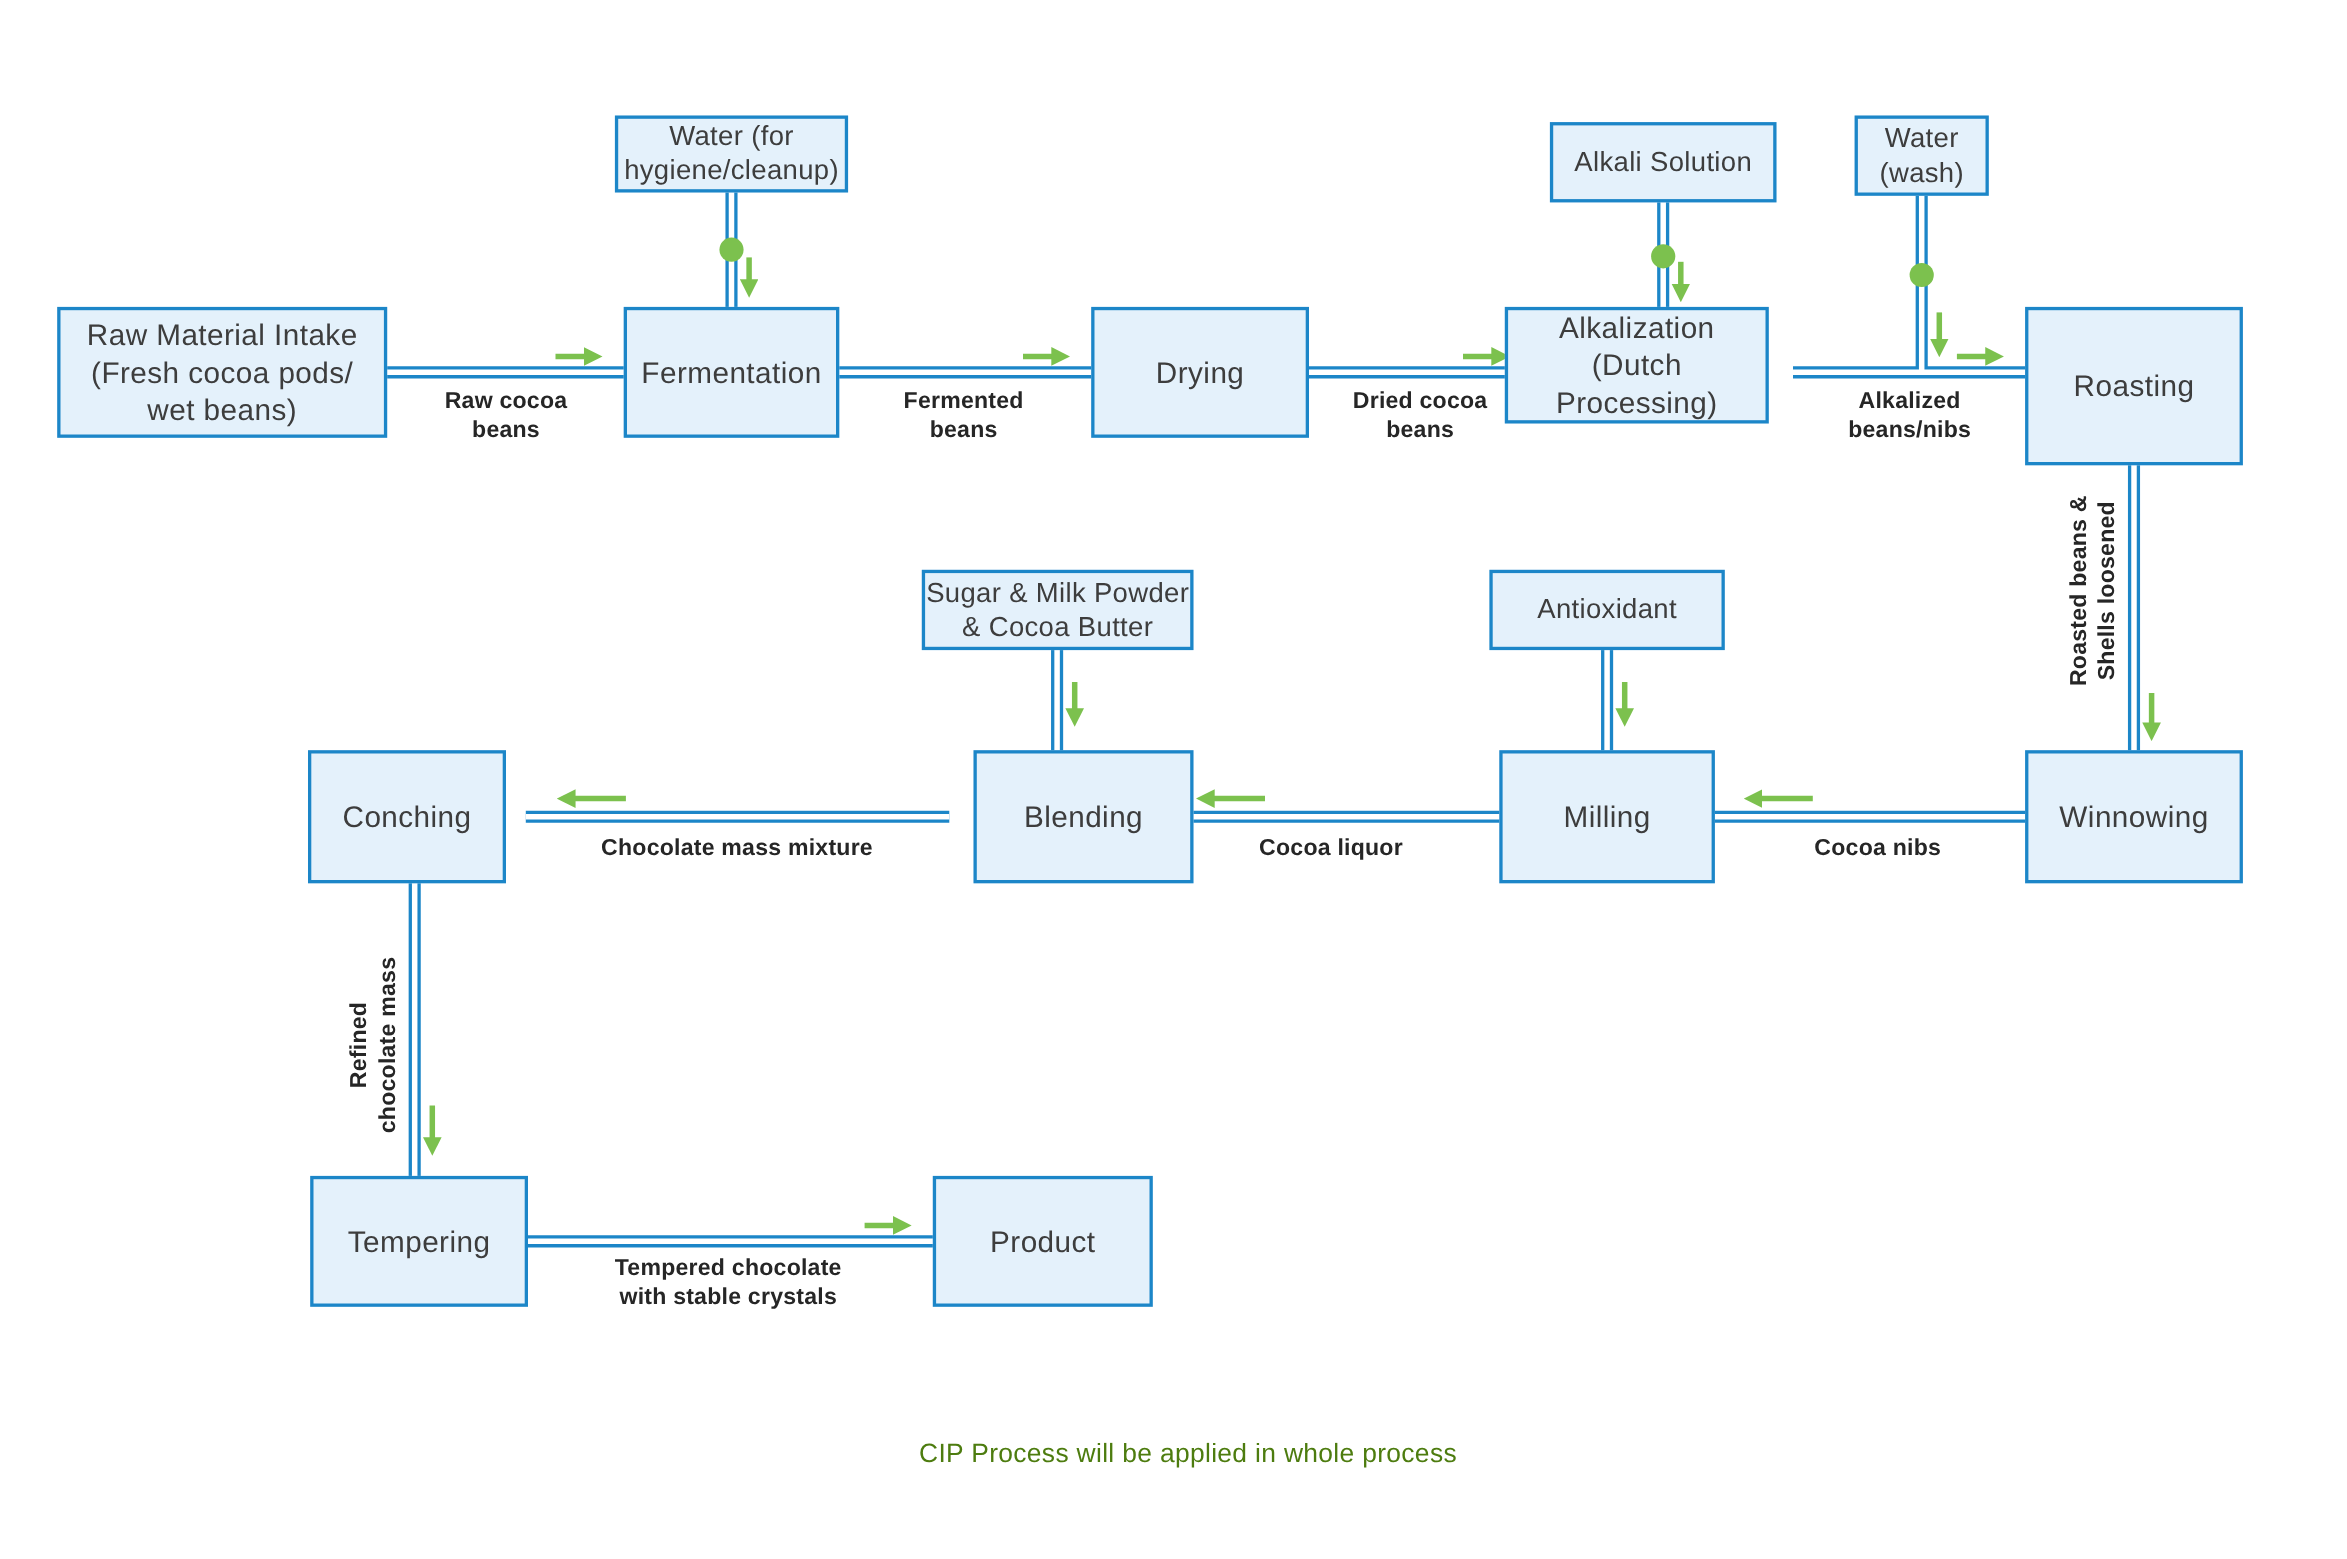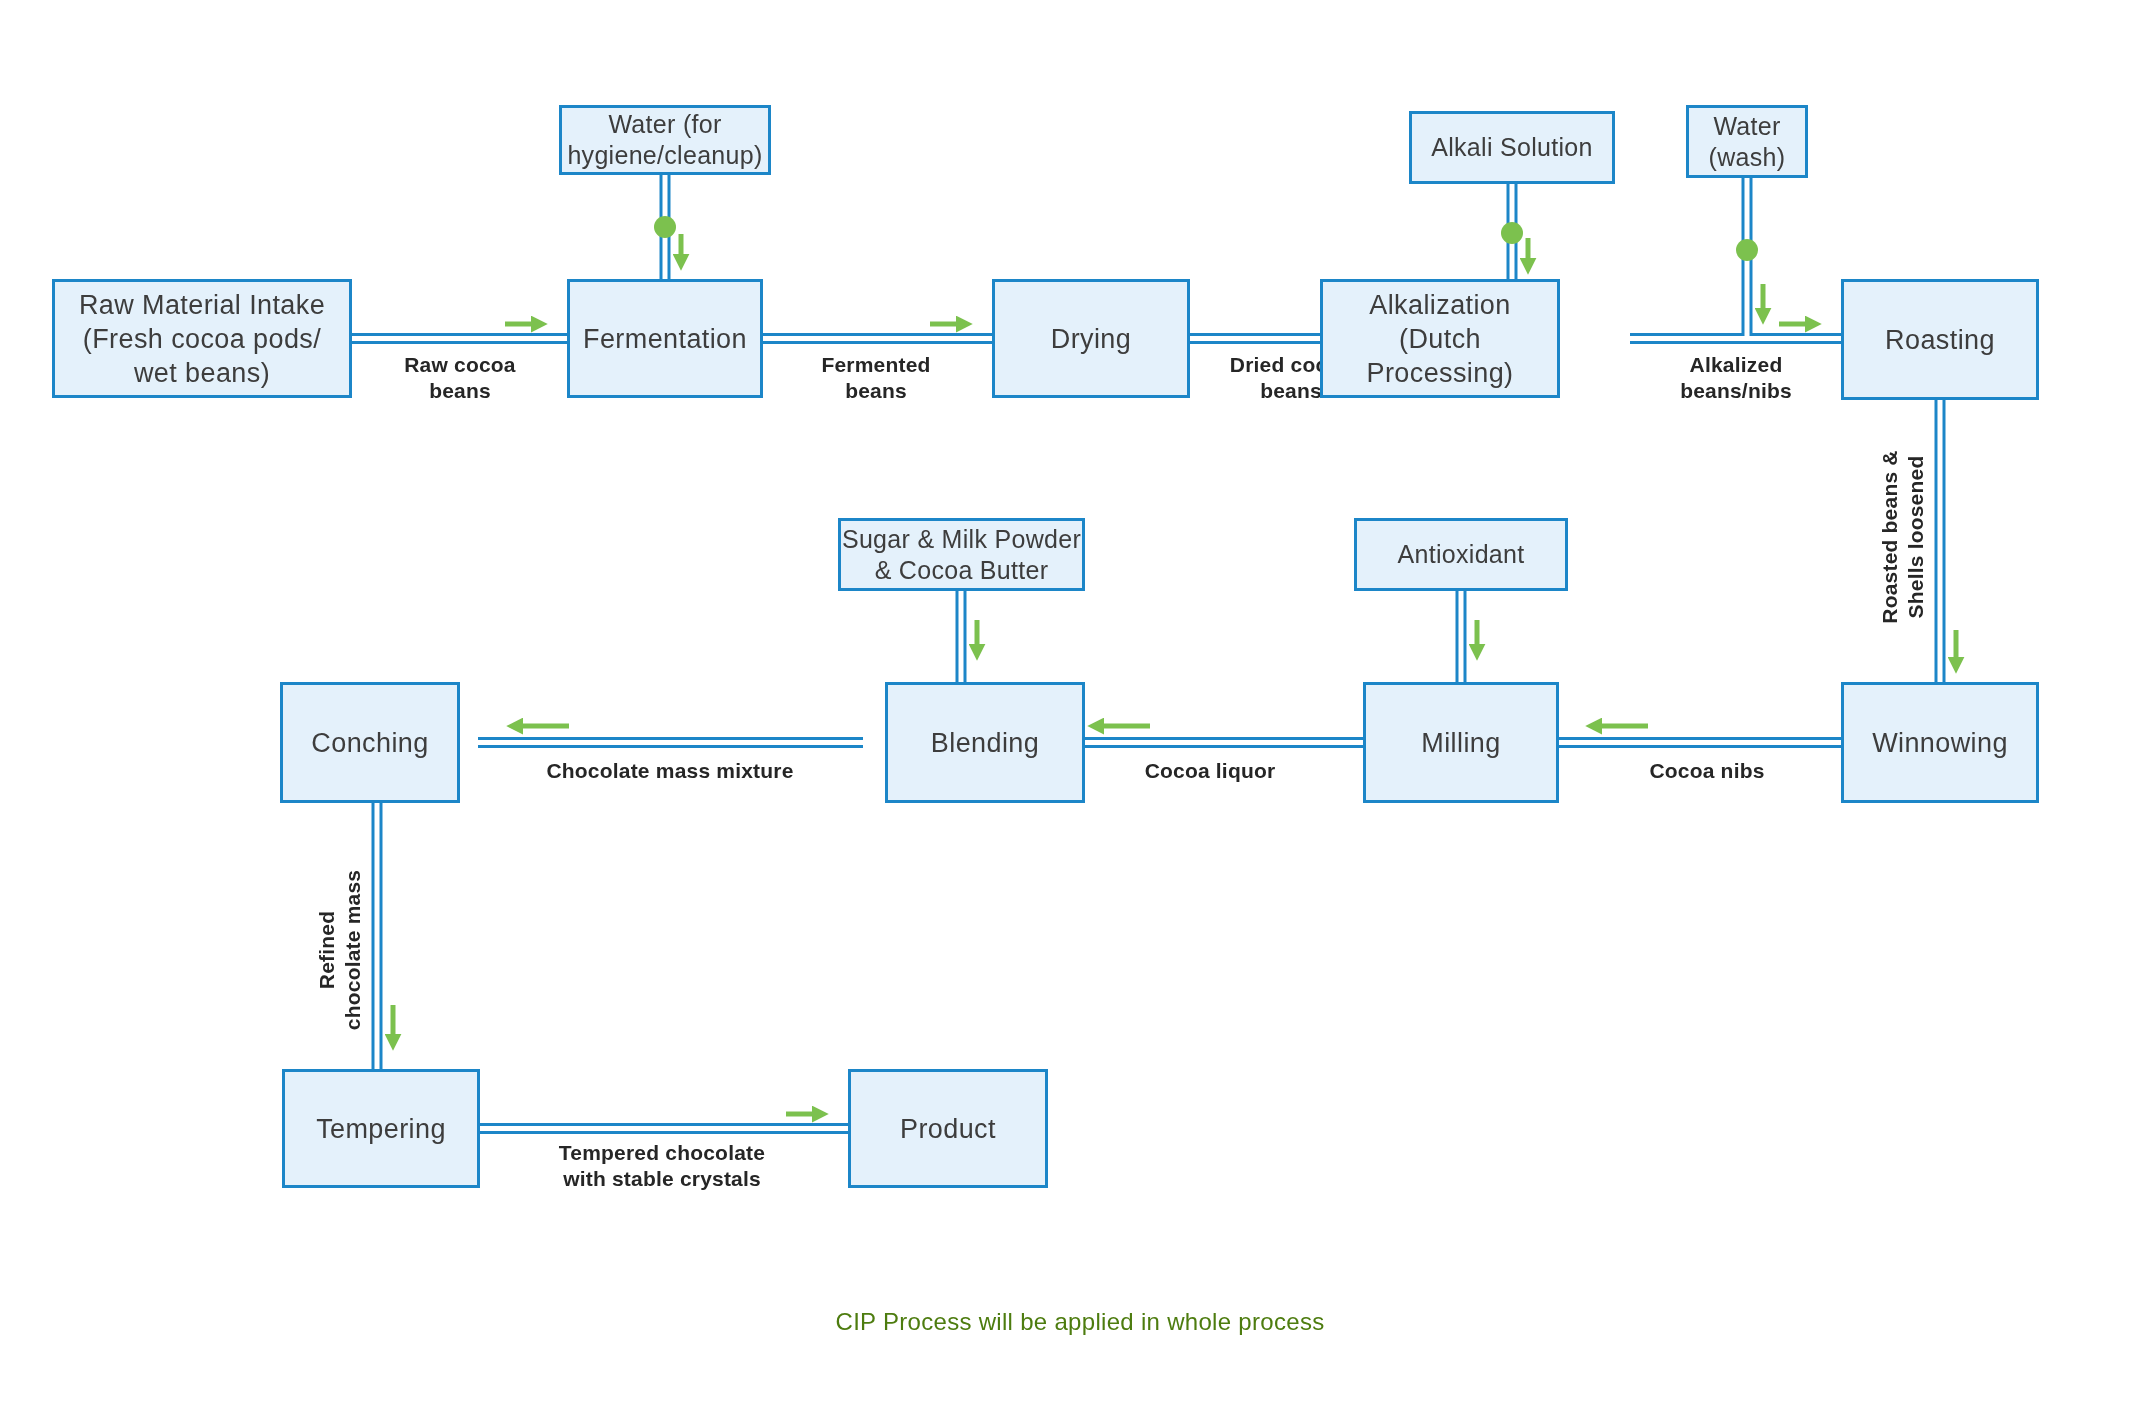--- a/index.html
+++ b/index.html
@@ -129,25 +129,25 @@
     <span class="btxt">Raw Material Intake
 (Fresh cocoa pods/
 wet beans)</span>
   </div>
   <div class="pbox" style="left:567px;top:279px;width:196px;height:119px">
     <span class="btxt">Fermentation</span>
   </div>
   <div class="pbox" style="left:992px;top:279px;width:198px;height:119px">
     <span class="btxt">Drying</span>
   </div>
-  <div class="pbox" style="left:1320px;top:279px;width:240px;height:119px">
+  <div class="pbox" style="left:1368px;top:279px;width:240px;height:106px">
     <span class="btxt">Alkalization
 (Dutch Processing)</span>
   </div>
-  <div class="pbox" style="left:1841px;top:279px;width:198px;height:121px">
+  <div class="pbox" style="left:1841px;top:279px;width:198px;height:144px">
     <span class="btxt">Roasting</span>
   </div>
   <div class="pbox" style="left:1363px;top:682px;width:196px;height:121px">
     <span class="btxt">Milling</span>
   </div>
   <div class="pbox" style="left:1841px;top:682px;width:198px;height:121px">
     <span class="btxt">Winnowing</span>
   </div>
   <div class="pbox" style="left:885px;top:682px;width:200px;height:121px">
     <span class="btxt">Blending</span>

